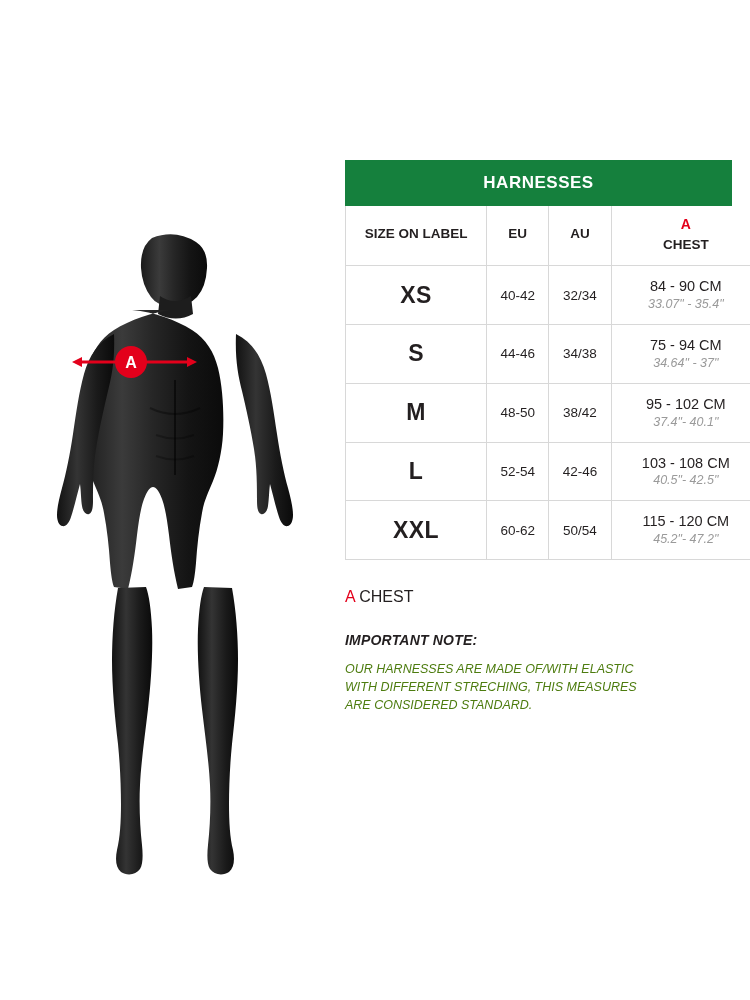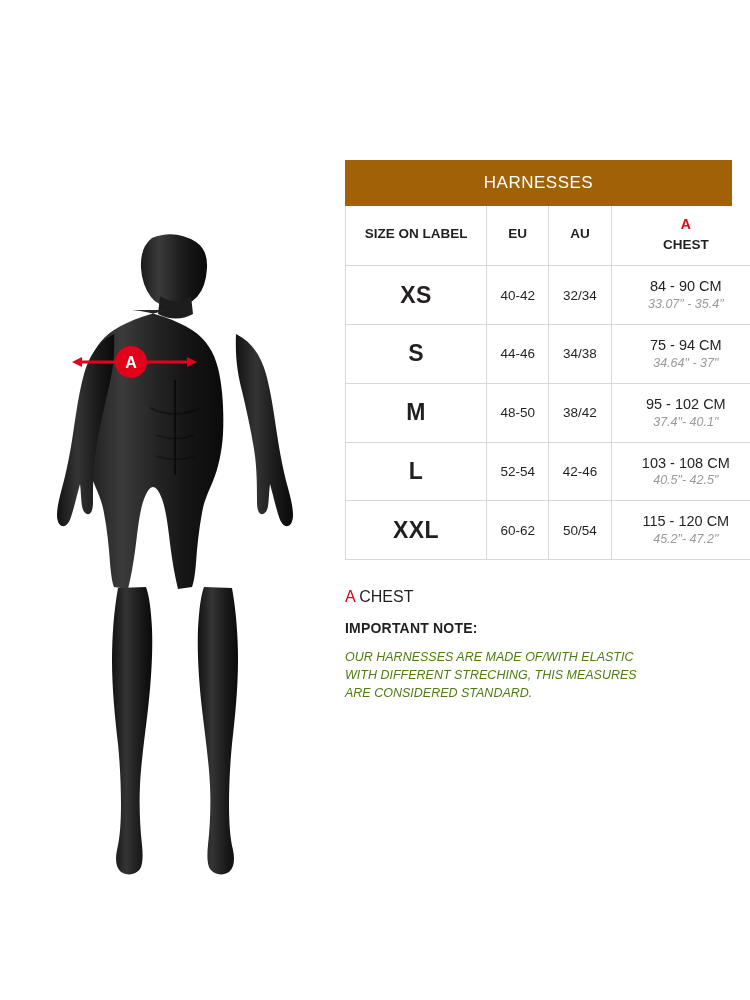--- a/index.html
+++ b/index.html
@@ -41,23 +41,23 @@
 
   
   .content {
     position: absolute;
     left: 345px;
     top: 160px;
     width: 387px;
   }
 
   .table-title {
-    background: #a16207;
+    background: #15803d;
     color: #ffffff;
-    font-weight: normal;
+    font-weight: bold;
     font-size: 17px;
     letter-spacing: 0.5px;
     text-align: center;
     padding: 13px 0 13px 0;
   }
 
   table.size-table {
     border-collapse: collapse;
     width: 416px;
     table-layout: fixed;
@@ -125,23 +125,24 @@
   }
   .note-head .letter {
     color: #e3001b;
   }
   .note-body {
     font-size: 14.5px;
     line-height: 1.35;
     color: #231f20;
   }
   .important-title {
-    margin-top: 14px;
+    margin-top: 26px;
     font-size: 14px;
     font-weight: bold;
+    font-style: italic;
     letter-spacing: 0.2px;
   }
   .important-body {
     margin-top: 12px;
     font-size: 12.5px;
     font-style: italic;
     line-height: 1.45;
     color: #4d7c0f;
     width: 320px;
   }

